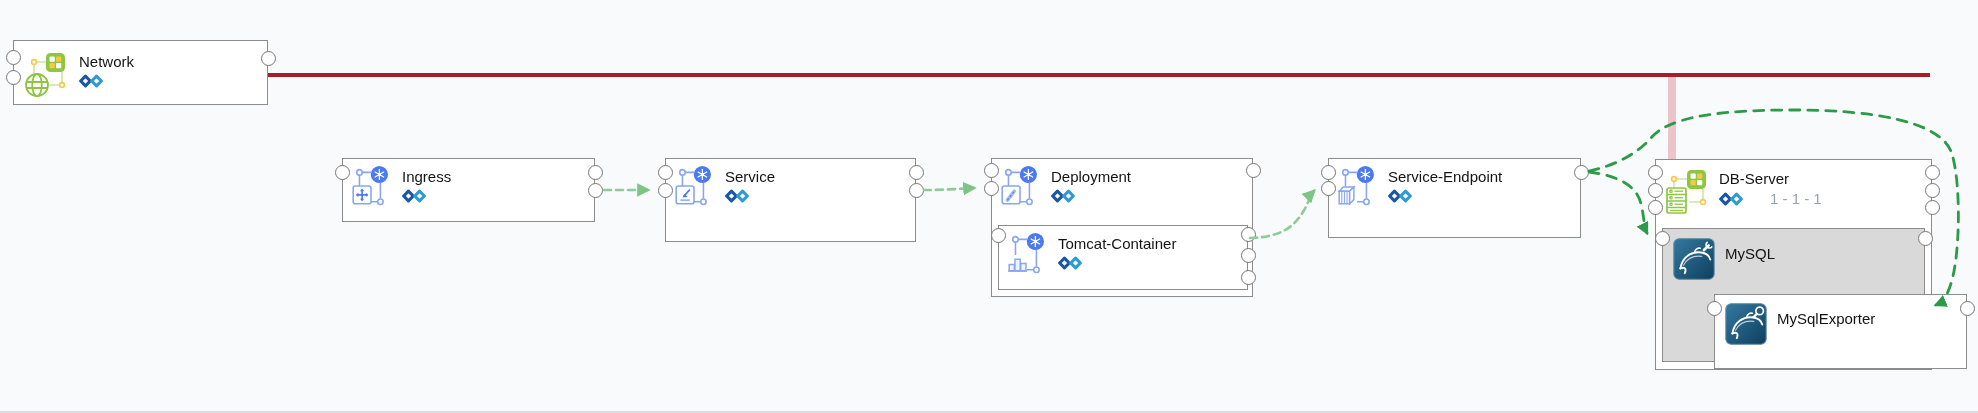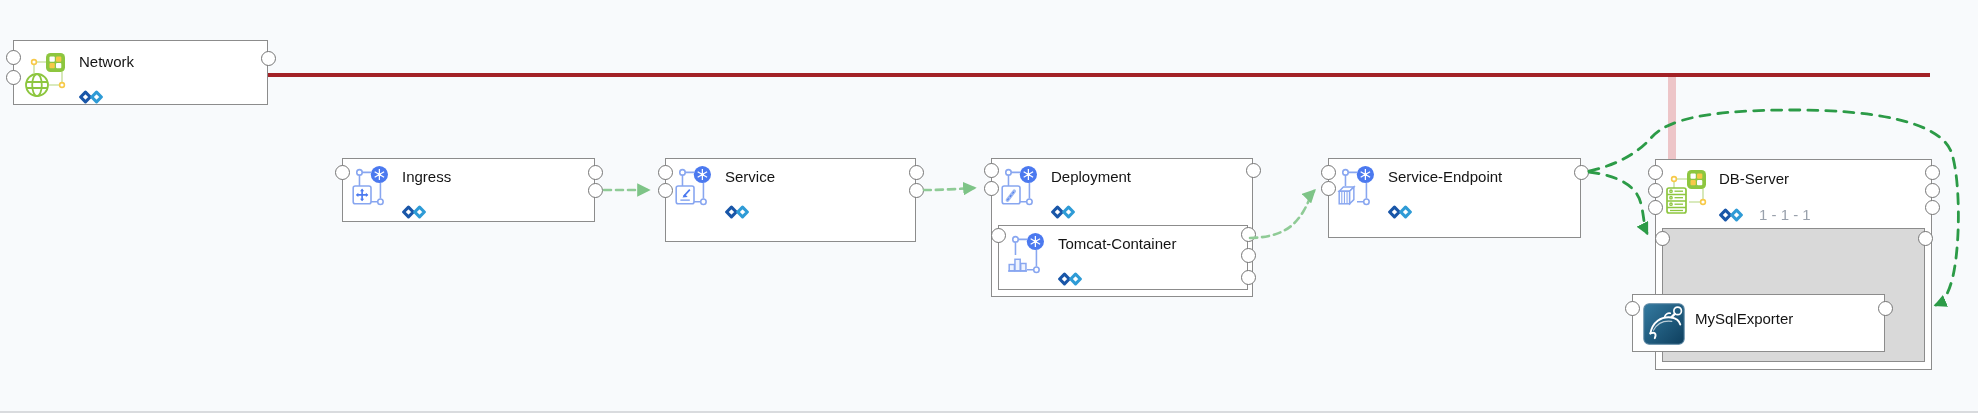--- a/index.html
+++ b/index.html
@@ -38,21 +38,21 @@
   .node-head{
     display:flex;align-items:flex-start;gap:10px;
     padding:5px 4px 0 7px;
   }
   .node-head .texts{display:flex;flex-direction:column;}
   .label{
     font-size:15px;color:#141414;line-height:20px;margin-top:3px;
     white-space:nowrap;
   }
   .subrow{
-    display:flex;align-items:center;gap:16px;margin-top:18px;
+    display:flex;align-items:center;gap:27px;margin-top:2px;
   }
   .instances{
     font-size:15px;color:#99a1ac;line-height:16px;
   }
   .icon{display:inline-flex;flex:0 0 auto;}
   
   .port{
     position:absolute;width:15px;height:15px;border-radius:50%;
     background:#ffffff;border:1.7px solid #767676;box-sizing:border-box;
     z-index:6;
@@ -349,25 +349,43 @@
     </div>
     <span class="port" style="left:-8px;top:5px"></span>
     <span class="port" style="left:-8px;top:23px"></span>
     <span class="port" style="left:-8px;top:40px"></span>
     <span class="port" style="left:269px;top:5px"></span>
     <span class="port" style="left:269px;top:23px"></span>
     <span class="port" style="left:269px;top:40px"></span>
   </div>
 
   <div class="node gray" style="left:1662px;top:228px;width:263px;height:134px">
+    <div class="node-head" style="padding-top:9px;padding-left:10px">
+      <span class="icon">
+        <svg width="42" height="42" viewBox="0 0 40 40">
+          <rect x="0.8" y="0.8" width="38.4" height="38.4" rx="5" fill="url(#gmy)" stroke="#5b87a3" stroke-width="1"></rect>
+          <g fill="none" stroke="#ffffff" stroke-linecap="round">
+            <path d="M7 29 C9 18.5 17 12.5 27 13.8 C31.5 14.4 34.5 16.8 35.5 20.5" stroke-width="1.8"></path>
+            <path d="M7 29 C11 27.2 13.2 29 11.2 33.5" stroke-width="1.8"></path>
+            <path d="M20.5 13.6 C21.3 10.8 23.6 9.2 26 9.8" stroke-width="1.5"></path>
+            <path d="M10 26 C13.5 19.5 20 16.5 27.5 17.5" stroke-width="1" opacity="0.7"></path>
+          </g>
+          <path d="M29.5 11.5 L34 7" stroke="#fff" stroke-width="2.6" stroke-linecap="round"></path>
+          <path d="M33 3.8 a3.1 3.1 0 1 0 4.3 4.1" stroke="#fff" stroke-width="1.5" fill="none"></path>
+        </svg>
+      </span>
+      <div class="texts">
+        <div class="label" style="margin-top:6px">MySQL</div>
+      </div>
+    </div>
     <span class="port" style="left:-8px;top:2px"></span>
     <span class="port" style="left:255px;top:2px"></span>
   </div>
 
-  <div class="node" style="left:1632px;top:294px;width:253px;height:58px">
+  <div class="node" style="left:1714px;top:294px;width:253px;height:75px">
     <div class="node-head" style="padding-top:8px;padding-left:10px">
       <span class="icon">
         <svg width="42" height="42" viewBox="0 0 40 40">
           <rect x="0.8" y="0.8" width="38.4" height="38.4" rx="5" fill="url(#gmy)" stroke="#5b87a3" stroke-width="1"></rect>
           <g fill="none" stroke="#ffffff" stroke-linecap="round">
             <path d="M7 29 C9 18.5 17 12.5 27 13.8 C31.5 14.4 34.5 16.8 35.5 20.5" stroke-width="1.8"></path>
             <path d="M7 29 C11 27.2 13.2 29 11.2 33.5" stroke-width="1.8"></path>
             <path d="M20.5 13.6 C21.3 10.8 23.6 9.2 26 9.8" stroke-width="1.5"></path>
             <path d="M10 26 C13.5 19.5 20 16.5 27.5 17.5" stroke-width="1" opacity="0.7"></path>
           </g>

